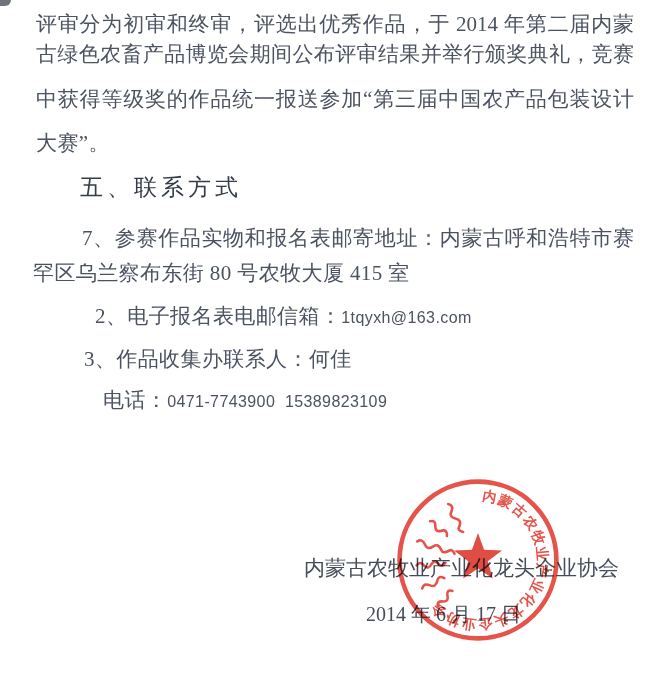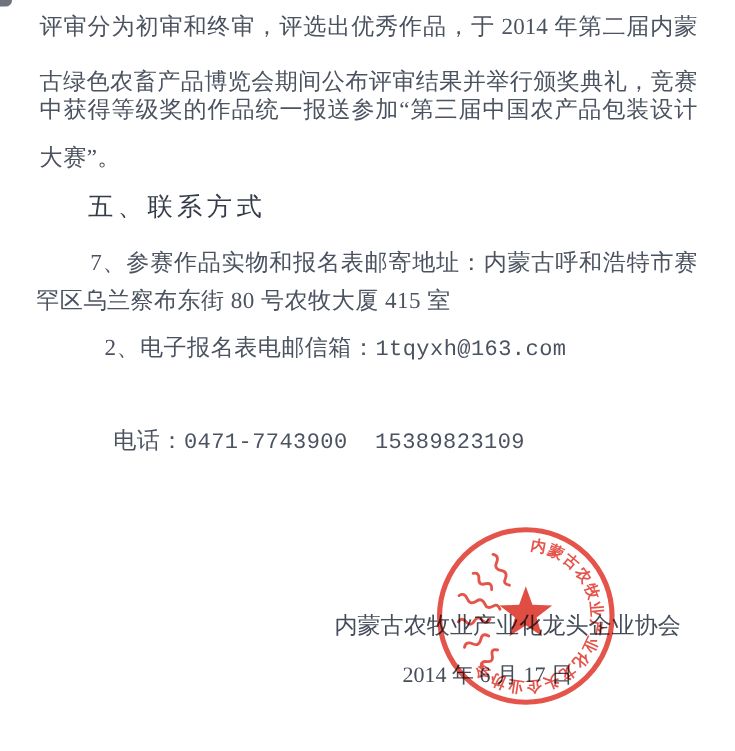--- a/index.html
+++ b/index.html
@@ -14,21 +14,21 @@
   }
   .just {
     left:36px; width:598px; white-space:normal;
     text-align:justify; text-align-last:justify; letter-spacing:0;
   }
   .heading {
     position:absolute; left:80px; top:175px;
     font-size:23px; font-weight:normal; letter-spacing:4px; color:#353c49;
     line-height:26px; white-space:pre;
   }
-  .mono { font-family:Liberation Mono, monospace; font-size:20px; }
+  .mono { font-family:Liberation Sans, sans-serif; font-size:16px; }
   .sig { position:absolute; font-size:21px; line-height:25px; white-space:pre; color:#454c5a; }
   .seal-wrap {
     position:absolute; left:394px; top:476px; width:168px; height:168px;
     mix-blend-mode:multiply; opacity:0.92; pointer-events:none;
   }
   .seal-ring { fill:none; stroke:#e2453b; stroke-width:5; }
   .seal-star { fill:#dd3e33; }
   .seal-ring-text { font-size:15px; font-weight:bold; fill:#e2453b; letter-spacing:1.5px;
                     font-family:"Liberation Serif","DejaVu Serif",serif; }
   .mg path { fill:none; stroke:#e2453b; stroke-width:2.8; stroke-linecap:round; }
@@ -38,31 +38,32 @@
   }
 </style>
 </head>
 <body>
 
 <div class="page">
 
   <div class="corner-smudge"></div>
 
   <div class="line just" style="top:12px">评审分为初审和终审，评选出优秀作品，于 2014 年第二届内蒙</div>
-  <div class="line just" style="top:62px">古绿色农畜产品博览会期间公布评审结果并举行颁奖典礼，竞赛</div>
+  <div class="line just" style="top:42px">古绿色农畜产品博览会期间公布评审结果并举行颁奖典礼，竞赛</div>
   <div class="line" style="left:36px; top:131px">大赛”。</div>
   <div class="line just" style="top:87px">中获得等级奖的作品统一报送参加“第三届中国农产品包装设计</div>
 
   <div class="heading">五、联系方式</div>
 
   <div class="line just" style="left:82px; top:226px; width:552px">7、参赛作品实物和报名表邮寄地址：内蒙古呼和浩特市赛</div>
   <div class="line" style="left:33px; top:261px">罕区乌兰察布东街 80 号农牧大厦 415 室</div>
 
   <div class="line" style="left:95px; top:304px"><span>2、电子报名表电邮信箱：</span><span class="mono">1tqyxh@163.com</span></div>
 
+  <div class="line" style="left:84px; top:347px">3、作品收集办联系人：何佳</div>
 
   <div class="line" style="left:103px; top:388px"><span>电话：</span><span class="mono">0471-7743900  15389823109</span></div>
 
   <div class="sig" style="left:304px; top:556px">内蒙古农牧业产业化龙头企业协会</div>
   <div class="sig" style="left:366px; top:602px; font-size:20px">2014 年 6 月 17 日</div>
 
   <div class="seal-wrap">
     <svg width="168" height="168" viewBox="0 0 180 180">
       <circle class="seal-ring" cx="90" cy="90" r="84"></circle>
 

